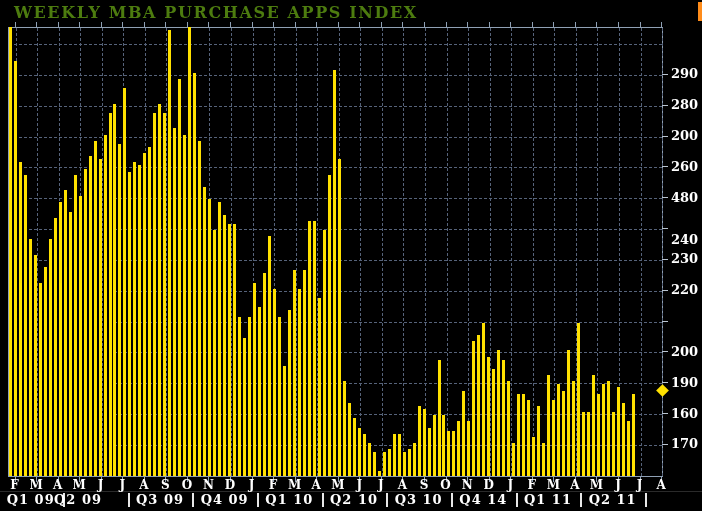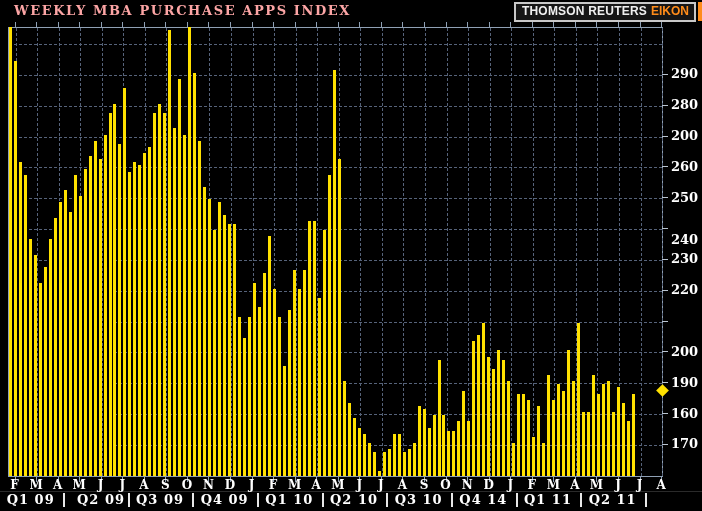--- a/index.html
+++ b/index.html
@@ -1,20 +1,20 @@
 <!DOCTYPE html>
 <html><head>
 <meta charset="utf-8">
 <style>
   html,body{margin:0;padding:0;background:#000;}
   #screen{position:relative;width:702px;height:511px;background:#000;overflow:hidden;
           font-family:"DejaVu Serif","Liberation Serif",serif;}
   
-  #title{position:absolute;left:14px;top:3px;font-size:13px;font-weight:bold;
-         letter-spacing:1.6px;color:#fca5a5;white-space:nowrap;}
+  #title{position:absolute;left:14px;top:3px;font-size:16px;font-weight:bold;
+         letter-spacing:1.6px;color:#4d7c0f;white-space:nowrap;}
   #brand{position:absolute;right:6px;top:2px;height:15px;background:#161616;
          border:2px solid #c8c8c8;padding:0 5px 1px 6px;font-family:"Liberation Sans",sans-serif;
          font-size:12px;font-weight:bold;line-height:15px;white-space:nowrap;}
   #brand .tr{color:#efefef;letter-spacing:0.2px;}
   #brand .eikon{color:#ff8c1a;margin-left:4px;}
   #brand-edge{position:absolute;right:0;top:2px;width:4px;height:19px;background:#ff8c1a;}
   
   #plot{position:absolute;left:8px;top:27px;width:655px;height:450px;
         border:1px solid #8fa0b4;box-sizing:border-box;background:#000;}
   .hgrid{position:absolute;left:0;width:100%;height:0;border-top:1px dashed #56637a;}
@@ -30,23 +30,20 @@
   .qlab{position:absolute;color:#ffffff;font-size:13px;font-weight:bold;top:493px;
         transform:translateX(-50%);line-height:14px;letter-spacing:1px;white-space:nowrap;}
   .qsep{position:absolute;top:493px;width:2px;height:14px;background:#e8e8e8;}
   #qrow-line{position:absolute;left:0;top:491px;width:702px;height:0;border-top:1px solid #2a2a2a;}
 </style>
 </head>
 <body>
 
 <div id="screen">
   <div id="title">WEEKLY MBA PURCHASE APPS INDEX</div>
-  <div id="brand">
-    <span class="tr">THOMSON REUTERS</span><span class="eikon">EIKON</span>
-  </div>
   <div id="brand-edge"></div>
 
   <div id="plot">
       <div class="hgrid" style="top: 46.8814px;"></div>
       <div class="hgrid" style="top: 77.7245px;"></div>
       <div class="hgrid" style="top: 108.568px;"></div>
       <div class="hgrid" style="top: 139.411px;"></div>
       <div class="hgrid" style="top: 170.254px;"></div>
       <div class="hgrid" style="top: 201.097px;"></div>
       <div class="hgrid" style="top: 231.94px;"></div>
@@ -312,41 +309,41 @@
     <div class="mlab" style="left: 661.09px;">A</div>
     <div class="ytick" style="left: 662px; top: 73.8814px;"></div>
     <div class="ylab" style="top: 67.3814px;">290</div>
     <div class="ytick" style="left: 662px; top: 104.724px;"></div>
     <div class="ylab" style="top: 98.2245px;">280</div>
     <div class="ytick" style="left: 662px; top: 135.568px;"></div>
     <div class="ylab" style="top: 129.068px;">200</div>
     <div class="ytick" style="left: 662px; top: 166.411px;"></div>
     <div class="ylab" style="top: 159.911px;">260</div>
     <div class="ytick" style="left: 662px; top: 197.254px;"></div>
-    <div class="ylab" style="top: 190.754px;">250</div>
+    <div class="ylab" style="top: 190.754px;">480</div>
     <div class="ytick" style="left: 662px; top: 228.097px;"></div>
     <div class="ylab" style="top: 233px;">240</div>
     <div class="ytick" style="left: 662px; top: 258.94px;"></div>
     <div class="ylab" style="top: 252.44px;">230</div>
     <div class="ytick" style="left: 662px; top: 289.783px;"></div>
     <div class="ylab" style="top: 283.283px;">220</div>
     <div class="ytick" style="left: 662px; top: 320.626px;"></div>
     <div class="ylab" style="top: 314.126px; margin-left: 37px;">210</div>
     <div class="ytick" style="left: 662px; top: 351.469px;"></div>
     <div class="ylab" style="top: 344.969px;">200</div>
     <div class="ytick" style="left: 662px; top: 382.312px;"></div>
     <div class="ylab" style="top: 375.812px;">190</div>
     <div class="ytick" style="left: 662px; top: 413.155px;"></div>
     <div class="ylab" style="top: 406.655px;">160</div>
     <div class="ytick" style="left: 662px; top: 443.998px;"></div>
     <div class="ylab" style="top: 437.498px;">170</div>
     <div id="marker" style="left: 658px; top: 385.523px; background: rgb(255, 225, 0);"></div>
     <div class="qlab" style="left: 30.7px;">Q1 09</div>
     <div class="qsep" style="left: 63px;"></div>
-    <div class="qlab" style="left: 101px;">Q2 09</div>
+    <div class="qlab" style="left: 78px;">Q2 09</div>
     <div class="qsep" style="left: 127.66px;"></div>
     <div class="qlab" style="left: 160.02px;">Q3 09</div>
     <div class="qsep" style="left: 192.32px;"></div>
     <div class="qlab" style="left: 224.68px;">Q4 09</div>
     <div class="qsep" style="left: 256.98px;"></div>
     <div class="qlab" style="left: 289.34px;">Q1 10</div>
     <div class="qsep" style="left: 321.64px;"></div>
     <div class="qlab" style="left: 354px;">Q2 10</div>
     <div class="qsep" style="left: 386.3px;"></div>
     <div class="qlab" style="left: 418.66px;">Q3 10</div>

